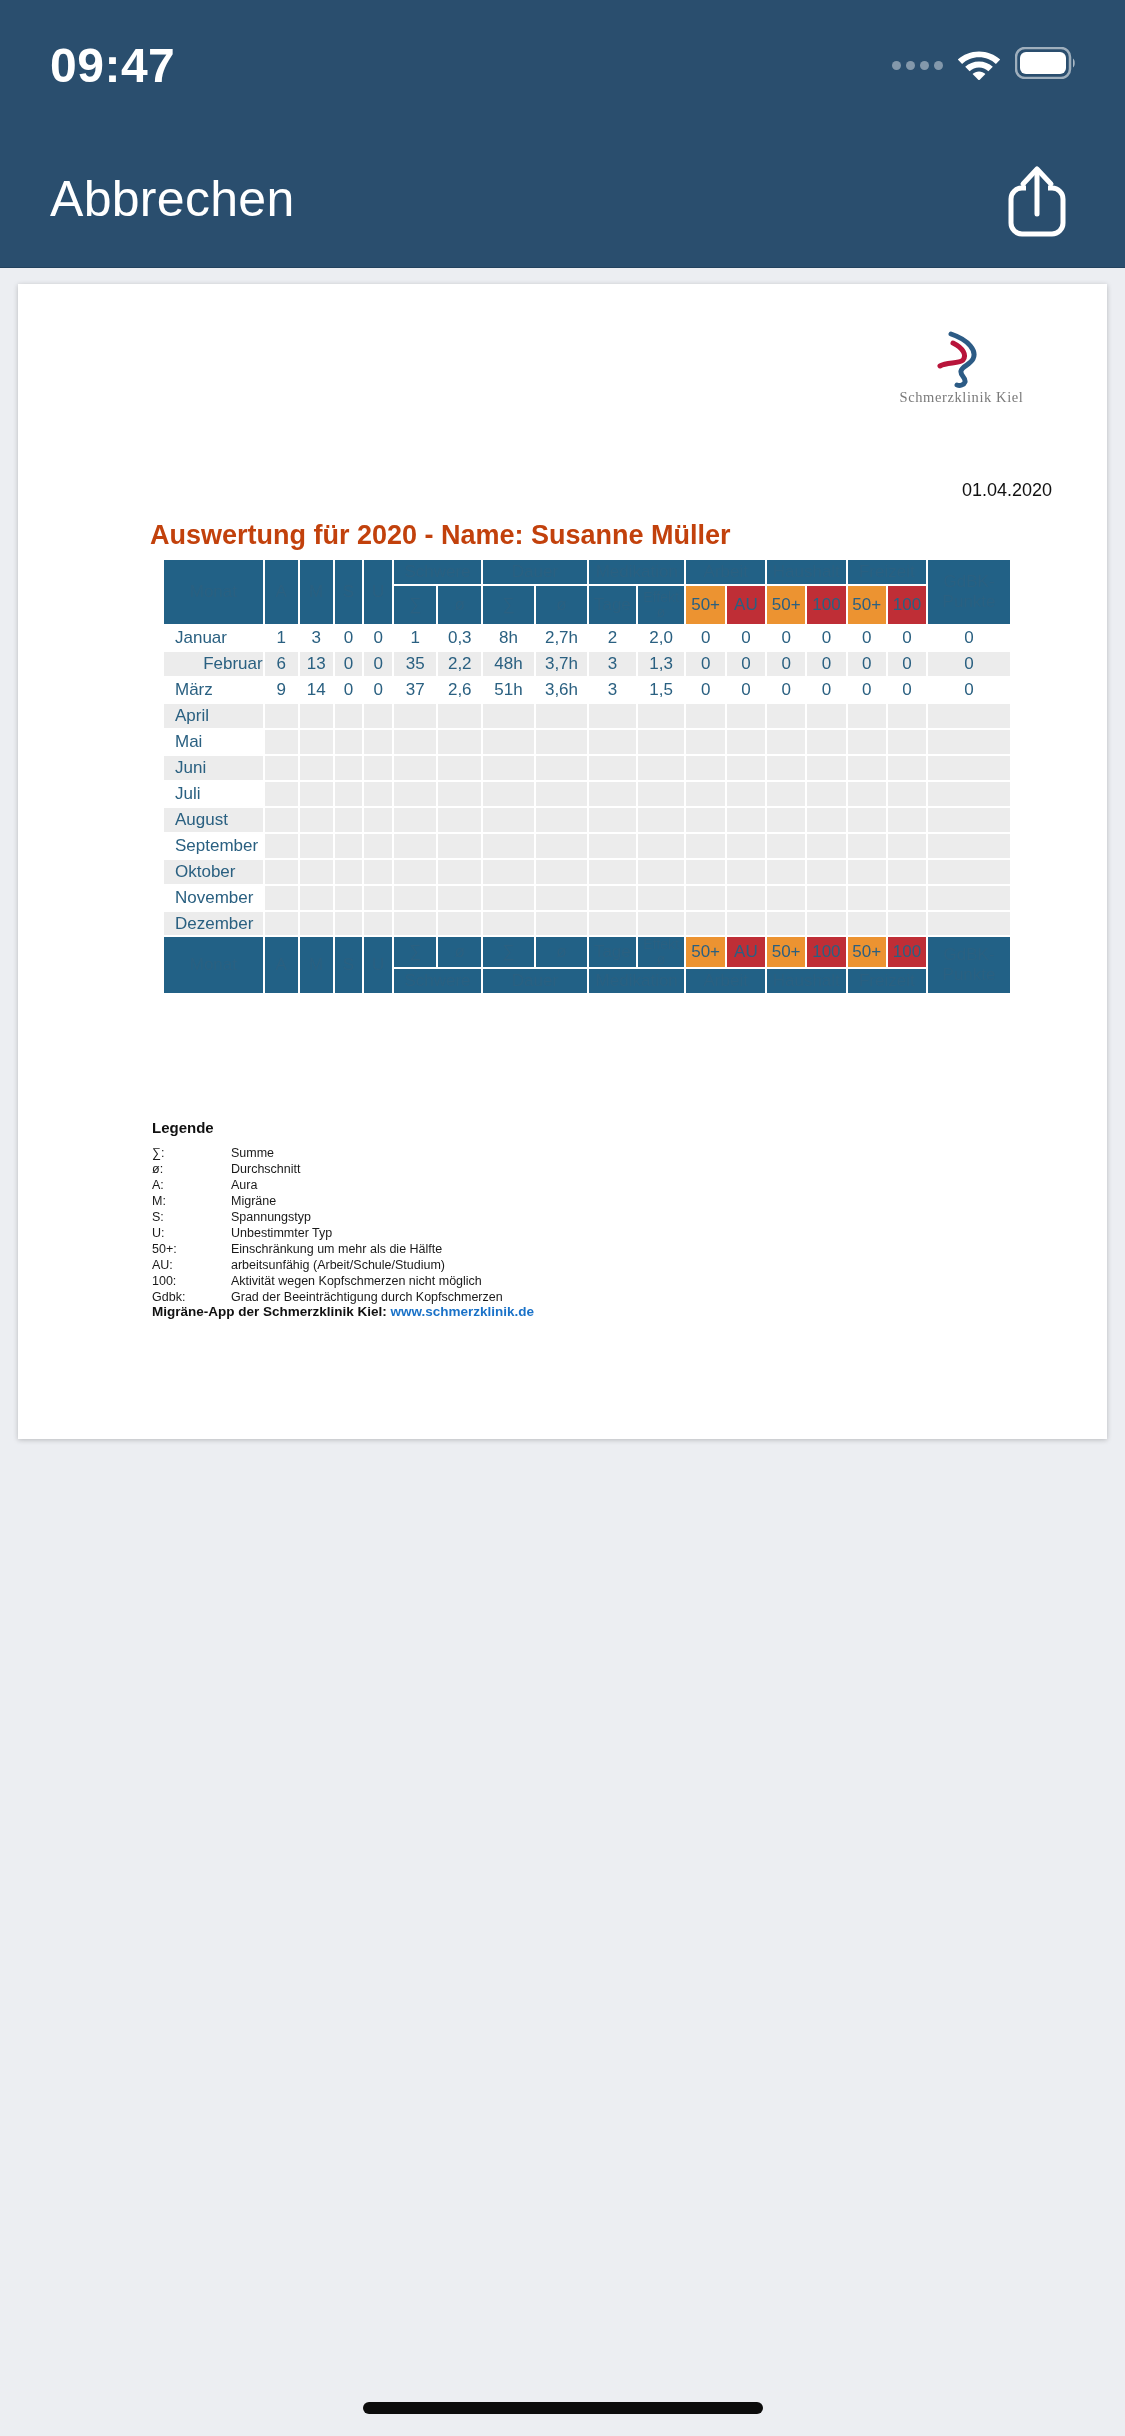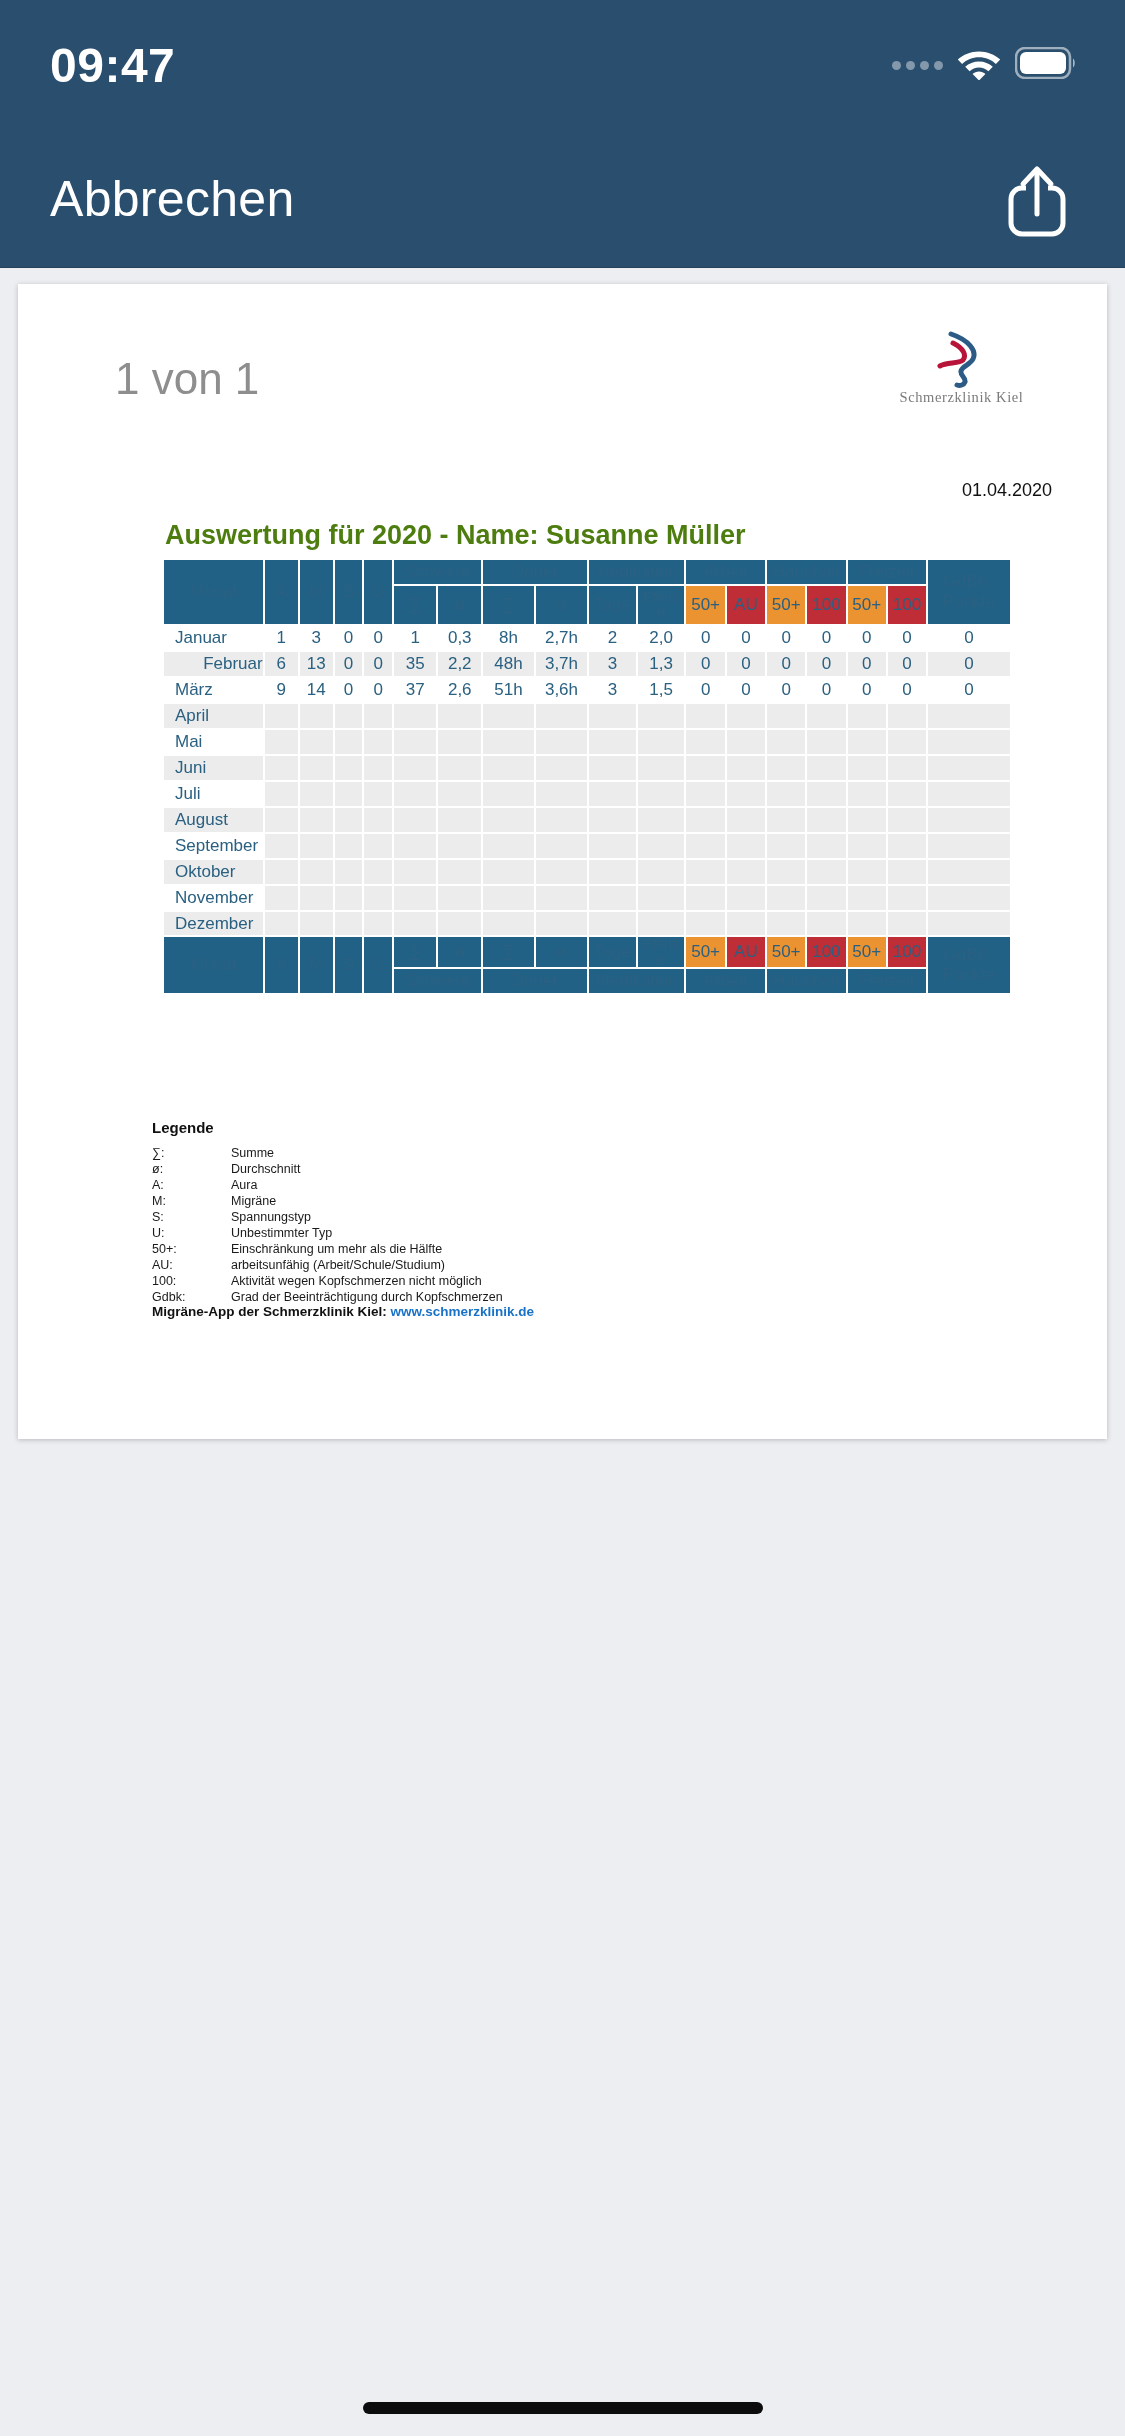--- a/index.html
+++ b/index.html
@@ -72,22 +72,22 @@
   .logo-text {
     position: absolute; left: 0; top: 58px; width: 185px;
     text-align: center; color: #7a7a7a; font-size: 14.5px;
     font-family: "Liberation Serif", serif; letter-spacing: 0.6px;
   }
   .doc-date {
     position: absolute; right: 55px; top: 196px;
     font-size: 18px; color: #111; font-family: "Liberation Sans", sans-serif;
   }
   .doc-title {
-    position: absolute; left: 147px; top: 236px;
-    font-size: 27px; font-weight: bold; color: #4d7c0f;
+    position: absolute; left: 132px; top: 236px;
+    font-size: 27px; font-weight: bold; color: #c2410c;
   }
 
   
   .tbl-zone { position: absolute; left: 144px; top: 274px; width: 850px; }
 
   table.grid { border-collapse: collapse; table-layout: fixed; width: 850px; }
   table.grid td, table.grid th {
     border: 2px solid #ffffff;
     padding: 0; margin: 0;
     font-size: 17px; font-weight: normal;
@@ -170,21 +170,20 @@
         <line x1="38" y1="8" x2="38" y2="52" stroke="#fff" stroke-width="5" stroke-linecap="round"></line>
         <polyline points="24,22 38,7 52,22" fill="none" stroke="#fff" stroke-width="5" stroke-linecap="round" stroke-linejoin="round"></polyline>
       </svg>
     </span>
   </div>
 </div>
 
 <div class="pagewrap">
   <div class="paper">
 
-    <div class="page-indicator">1 von 1</div>
 
     <div class="logo">
       <span class="logo-mark">
         <svg width="80" height="57" viewBox="0 0 80 57">
           <path d="M30 3 C48 9, 56 20, 52 28 C49 34, 41 35, 40 40 C39 45, 45 46, 44 51 C43 54, 39 55, 36 54" fill="none" stroke="#2c5b85" stroke-width="5" stroke-linecap="round"></path>
           <path d="M32 12 C42 17, 46 24, 42 29 C38 33, 26 31, 19 35" fill="none" stroke="#b8143a" stroke-width="5" stroke-linecap="round"></path>
         </svg>
       </span>
       <div class="logo-text">Schmerzklinik Kiel</div>
     </div>

